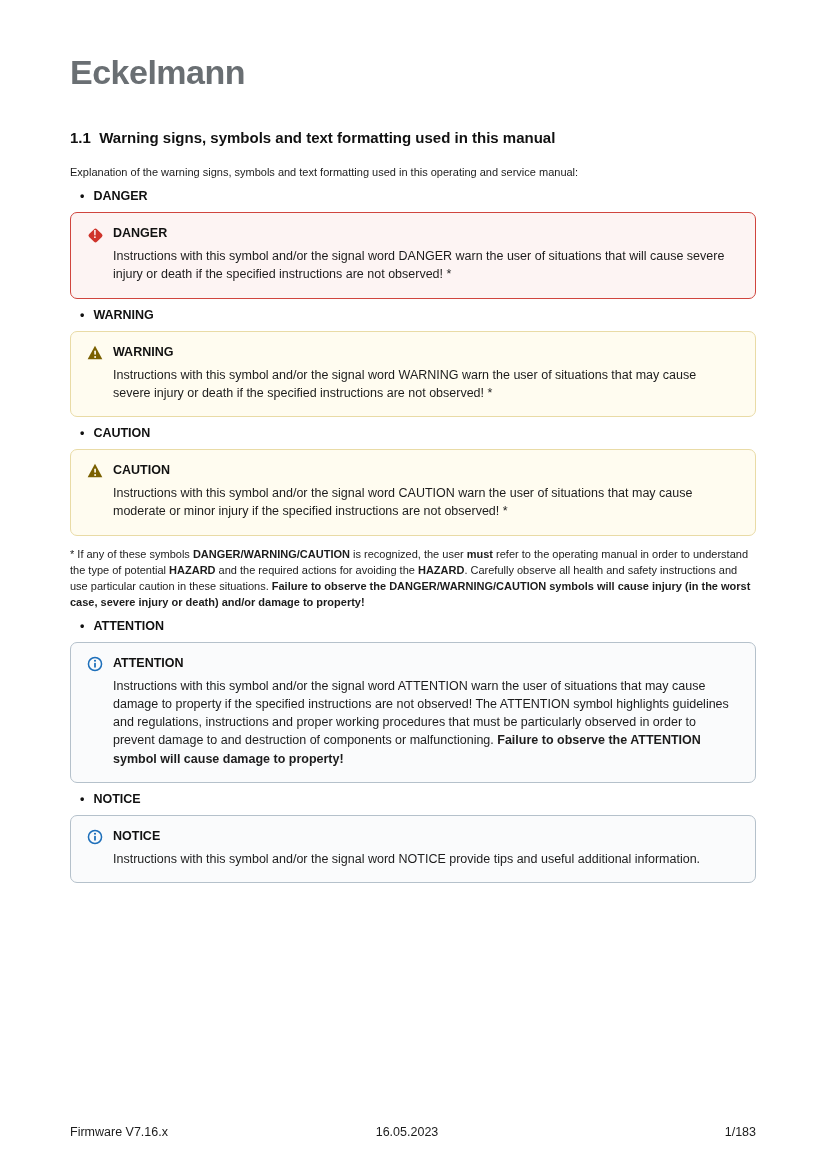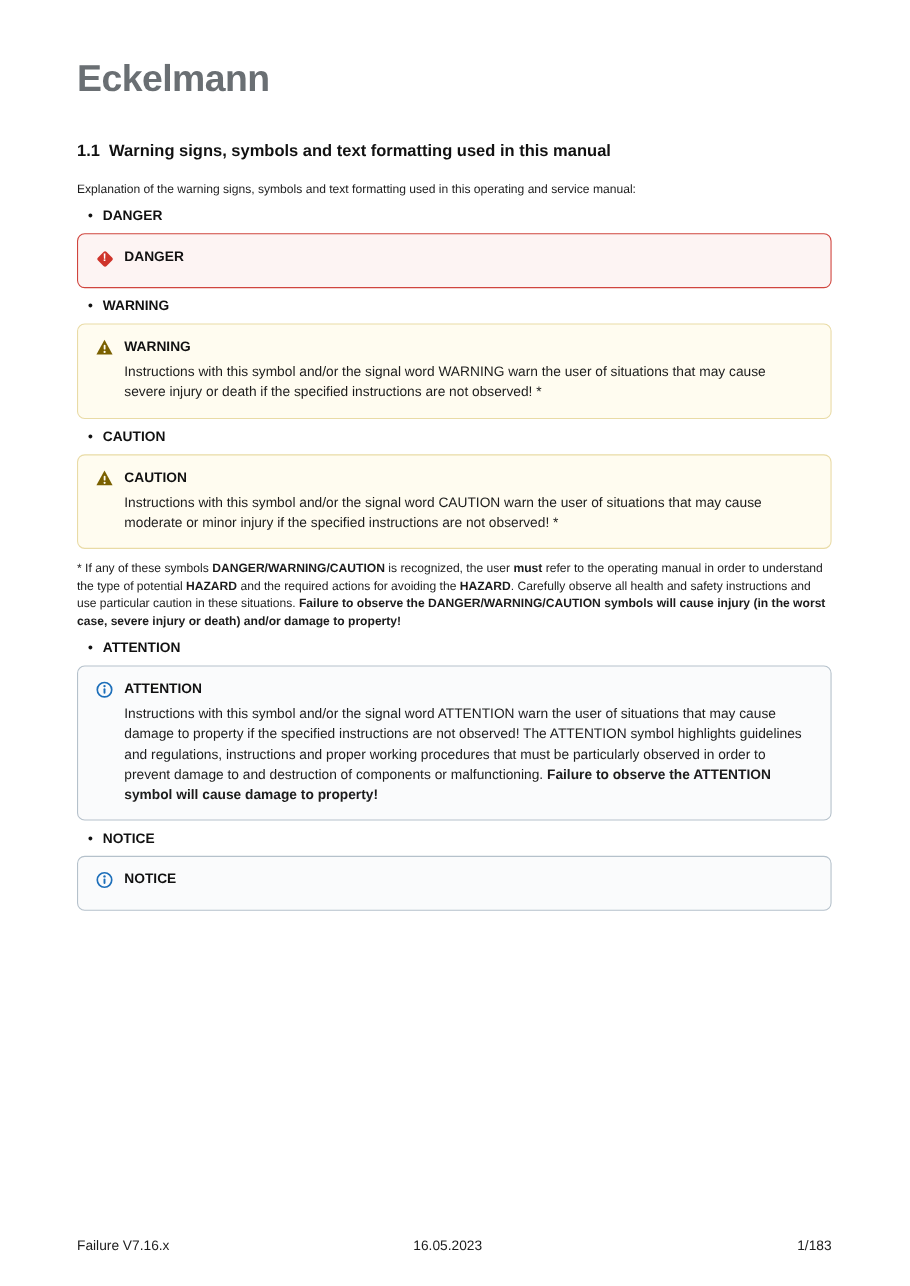--- a/index.html
+++ b/index.html
@@ -96,20 +96,21 @@
   </div>
   <div class="callout callout-danger">
     <div class="icon-col">
       <div class="diamond-wrap">
         <div class="diamond"></div>
         <div class="diamond-mark">!</div>
       </div>
     </div>
     <div class="content">
       <div class="title">DANGER</div>
+      <div class="body"><span>Instructions with this symbol and/or the signal word DANGER warn the user of situations that will cause severe injury or death if the specified instructions are not observed! *</span></div>
     </div>
   </div>
 
   <div class="bullet-row">
     <span class="bullet-dot">•</span>
     <span>WARNING</span>
   </div>
   <div class="callout callout-warning">
     <div class="icon-col">
       <span>
@@ -177,22 +178,23 @@
       <span>
         <svg width="16" height="16" viewBox="0 0 20 20">
           <circle cx="10" cy="10" r="8.2" fill="none" stroke="#1d6fba" stroke-width="1.9"></circle>
           <circle cx="10" cy="5.9" r="1.35" fill="#1d6fba"></circle>
           <rect x="8.9" y="8.3" width="2.2" height="6.3" rx="1.1" fill="#1d6fba"></rect>
         </svg>
       </span>
     </div>
     <div class="content">
       <div class="title">NOTICE</div>
+      <div class="body"><span>Instructions with this symbol and/or the signal word NOTICE provide tips and useful additional information.</span></div>
     </div>
   </div>
 
 </div>
 
 <div class="footer">
   <span class="center">16.05.2023</span>
-  <span class="left">Failure V7.16.x</span>
+  <span class="left">Firmware V7.16.x</span>
   <span class="right">1/183</span>
 </div>
 
 </body></html>

